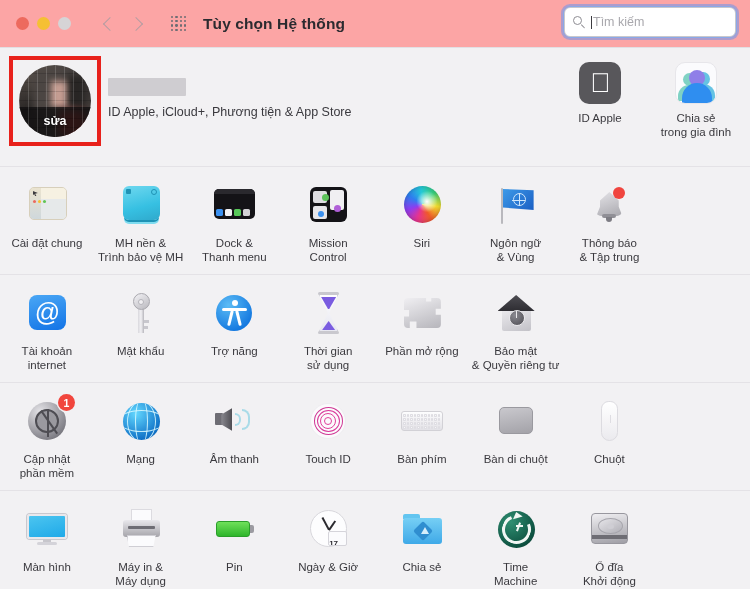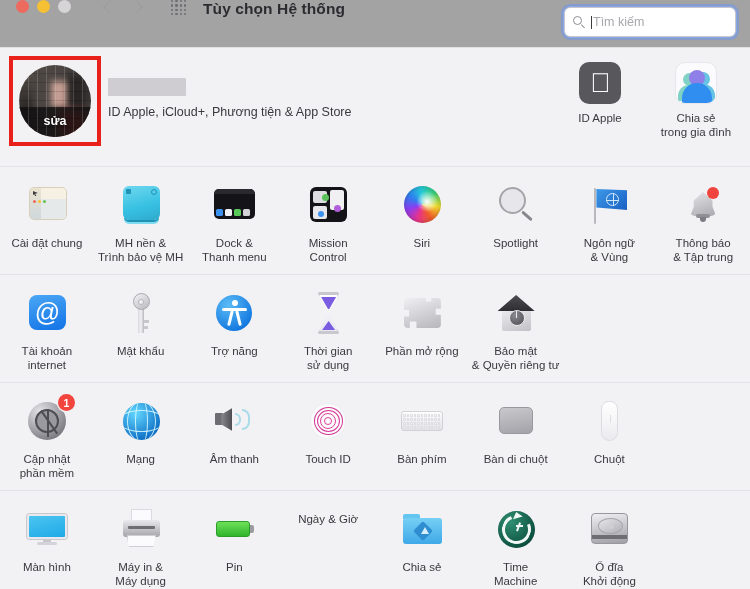--- a/index.html
+++ b/index.html
@@ -8,22 +8,22 @@
     font-family: "Liberation Sans", "DejaVu Sans", sans-serif;
     background: #f2f1f3;
     overflow: hidden;
     -webkit-font-smoothing: antialiased;
   }
   #app { position: relative; width: 750px; height: 589px; background: #f2f1f3; }
 
   
   .titlebar {
     position: relative; height: 48px; width: 100%;
-    background: #a3a3a3;
-    display: flex; align-items: flex-start;
+    background: #fca5a5;
+    display: flex; align-items: center;
     border-bottom: 1px solid #e2e0e4;
   }
   .traffic { display: flex; align-items: center; gap: 8px; margin-left: 16px; }
   .light { width: 13px; height: 13px; border-radius: 50%; }
   .light.red    { background: #ed6a5e; }
   .light.yellow { background: #f5c033; }
   .light.gray   { background: #d6d4d6; }
 
   .navbtns { display: flex; align-items: center; gap: 16px; margin-left: 30px; }
   .chev { width: 14px; height: 14px; position: relative; opacity: .72; }
@@ -562,31 +562,20 @@
 
       <div class="cell">
         <div class="iconbox">
             <div class="ic-siri"></div>
           </div>
         <div class="label">
           <span>Siri</span>
         </div>
       </div>
 
-      <div class="cell">
-        <div class="iconbox">
-          <div class="ic-spot">
-              <span class="ring"></span>
-              <span class="stem"></span>
-            </div>
-        </div>
-        <div class="label">
-          <span>Spotlight</span>
-        </div>
-      </div>
 
       <div class="cell">
         <div class="iconbox">
           <div class="ic-lang">
               <span class="pole"></span>
               <span class="flag"></span>
               <span class="globe"></span>
             </div>
         </div>
         <div class="label">
@@ -874,20 +863,30 @@
               <span class="shell"></span>
               <span class="tip"></span>
             </div>
         </div>
         <div class="label">
           <span>Pin</span>
         </div>
       </div>
 
       <div class="cell">
+        <div class="iconbox">
+          <div class="ic-clk">
+            <span class="hh"></span>
+              <span class="mm"></span>
+            <span class="cal">
+              <span class="hdr"></span>
+              <span class="num">17</span>
+            </span>
+          </div>
+        </div>
         <div class="label">
           <span>Ngày &amp; Giờ</span>
         </div>
       </div>
 
       <div class="cell">
         <div class="iconbox">
           <div class="ic-shr">
               <span class="tab"></span>
               <span class="bd"></span>

